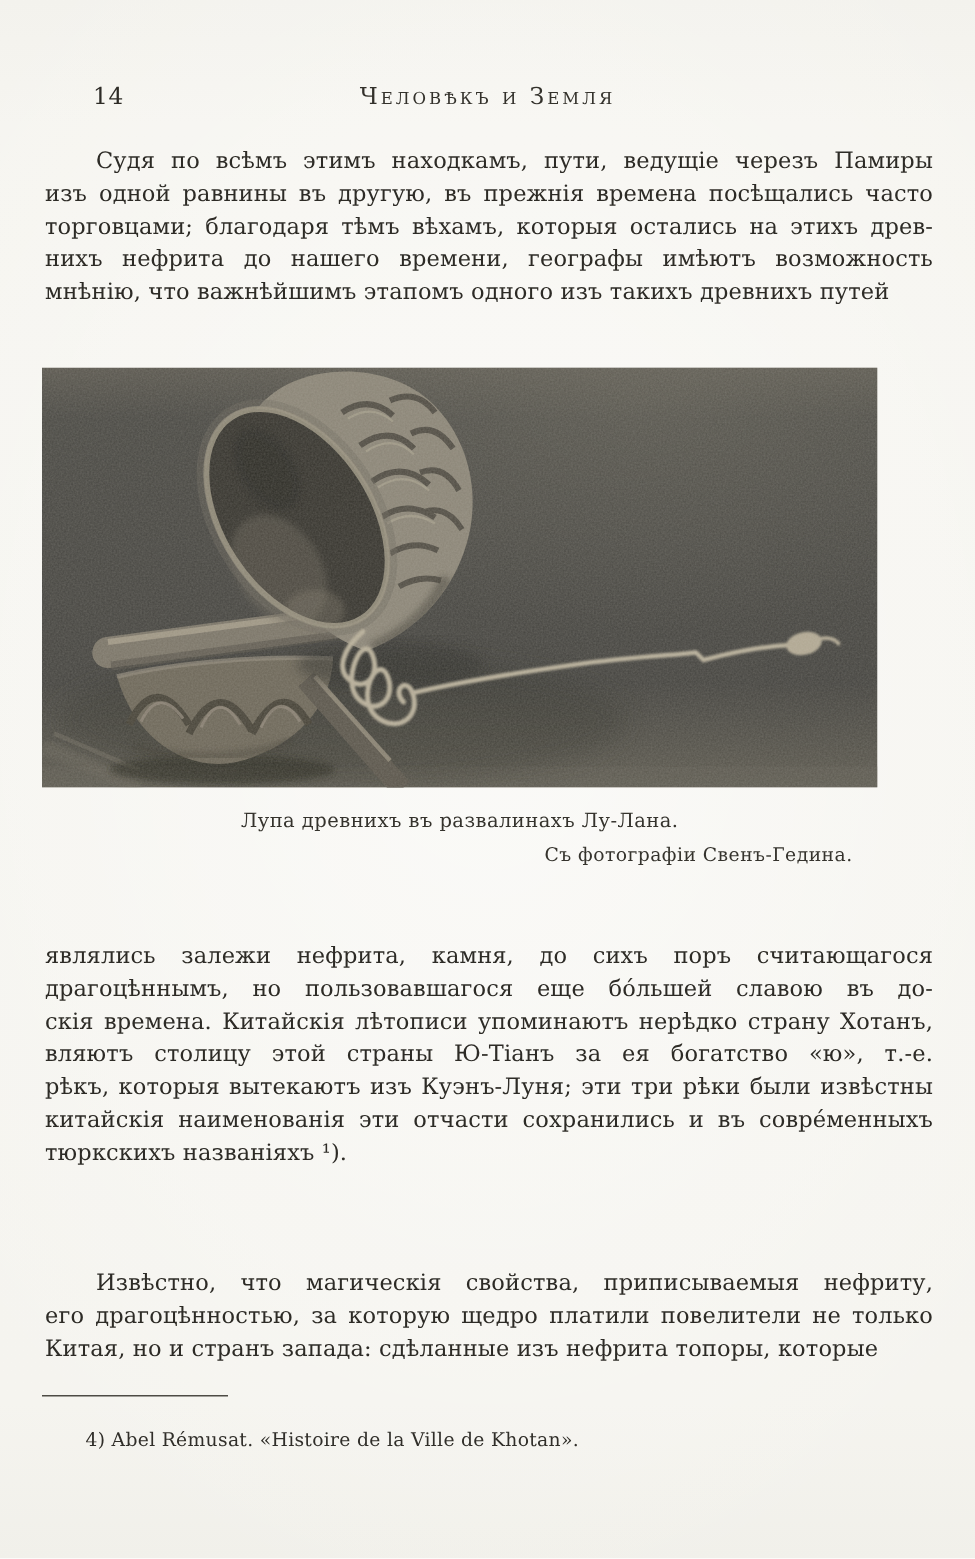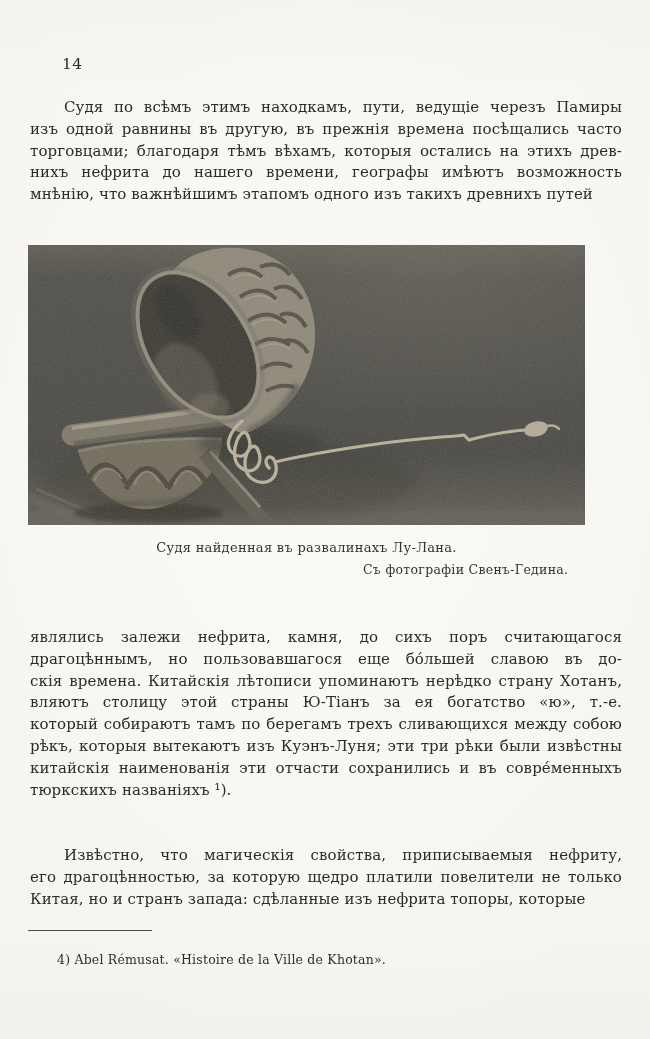--- a/index.html
+++ b/index.html
@@ -67,20 +67,21 @@
     font-size: 12.5px; text-indent: 27px; letter-spacing: 0.2px;
     color: #302e29;
   }
 </style>
 </head>
 <body>
 
 <div class="page">
 
   <div class="pagenum">14</div>
+  <div class="header">Человѣкъ и Земля</div>
 
   <div class="bodytext" id="para-1">
       <div class="line first">Судя по всѣмъ этимъ находкамъ, пути, ведущіе черезъ Памиры</div>
       <div class="line">изъ одной равнины въ другую, въ прежнія времена посѣщались часто</div>
       <div class="line">торговцами; благодаря тѣмъ вѣхамъ, которыя остались на этихъ древ-</div>
       <div class="line">нихъ нефрита до нашего времени, географы имѣютъ возможность прибли-</div>
       <div class="line last">мнѣнію, что важнѣйшимъ этапомъ одного изъ такихъ древнихъ путей</div>
     </div>
 
   <div class="figure">
@@ -176,29 +177,28 @@
         <path d="M 214,176 C 200,188 196,202 206,209 C 216,216 226,205 220,191 C 214,177 199,209 211,221 C 223,233 237,221 230,205 C 223,191 209,221 223,233 C 237,244 253,233 247,217 C 243,206 233,215 241,223" stroke="#b6ad98" stroke-width="3.3" fill="none" stroke-linecap="round"></path>
         <path d="M 247,217 C 281,209 320,203 356,198 C 392,193 420,192 436,190 L 441,195 C 460,190 480,186 498,185" stroke="#b6ad98" stroke-width="3" fill="none" stroke-linecap="round"></path>
         <ellipse cx="508" cy="184" rx="12" ry="7.5" transform="rotate(-12 508 184)" fill="#b1a893"></ellipse>
         <path d="M 518,181 q 9,-2 13,3" stroke="#b1a893" stroke-width="2.5" fill="none" stroke-linecap="round"></path>
       </g>
 
       <rect width="557" height="280" filter="url(#grain)" opacity="0.35"></rect>
     </svg>
   </div>
 
-  <div class="caption1">Судя найденная въ развалинахъ Лу-Лана.</div>
+  <div class="caption1">Лупа древнихъ въ развалинахъ Лу-Лана.</div>
   <div class="caption2">Съ фотографіи Свенъ-Гедина.</div>
 
   <div class="bodytext" id="para-2">
       <div class="line">являлись залежи нефрита, камня, до сихъ поръ считающагося китайцами</div>
       <div class="line">драгоцѣннымъ, но пользовавшагося еще бо́льшей славою въ до-историче-</div>
       <div class="line">скія времена. Китайскія лѣтописи упоминаютъ нерѣдко страну Хотанъ,</div>
       <div class="line">вляютъ столицу этой страны Ю-Тіанъ за ея богатство «ю», т.-е. нефритомъ,</div>
-      <div class="line">который собираютъ тамъ по берегамъ трехъ сливающихся между собою</div>
       <div class="line">рѣкъ, которыя вытекаютъ изъ Куэнъ-Луня; эти три рѣки были извѣстны</div>
       <div class="line">китайскія наименованія эти отчасти сохранились и въ совре́менныхъ</div>
       <div class="line last">тюркскихъ названіяхъ ¹).</div>
     </div>
   <div class="bodytext" id="para-3">
       <div class="line first">Извѣстно, что магическія свойства, приписываемыя нефриту, дѣлали</div>
       <div class="line">его драгоцѣнностью, за которую щедро платили повелители не только</div>
       <div class="line last">Китая, но и странъ запада: сдѣланные изъ нефрита топоры, которые</div>
     </div>
 

